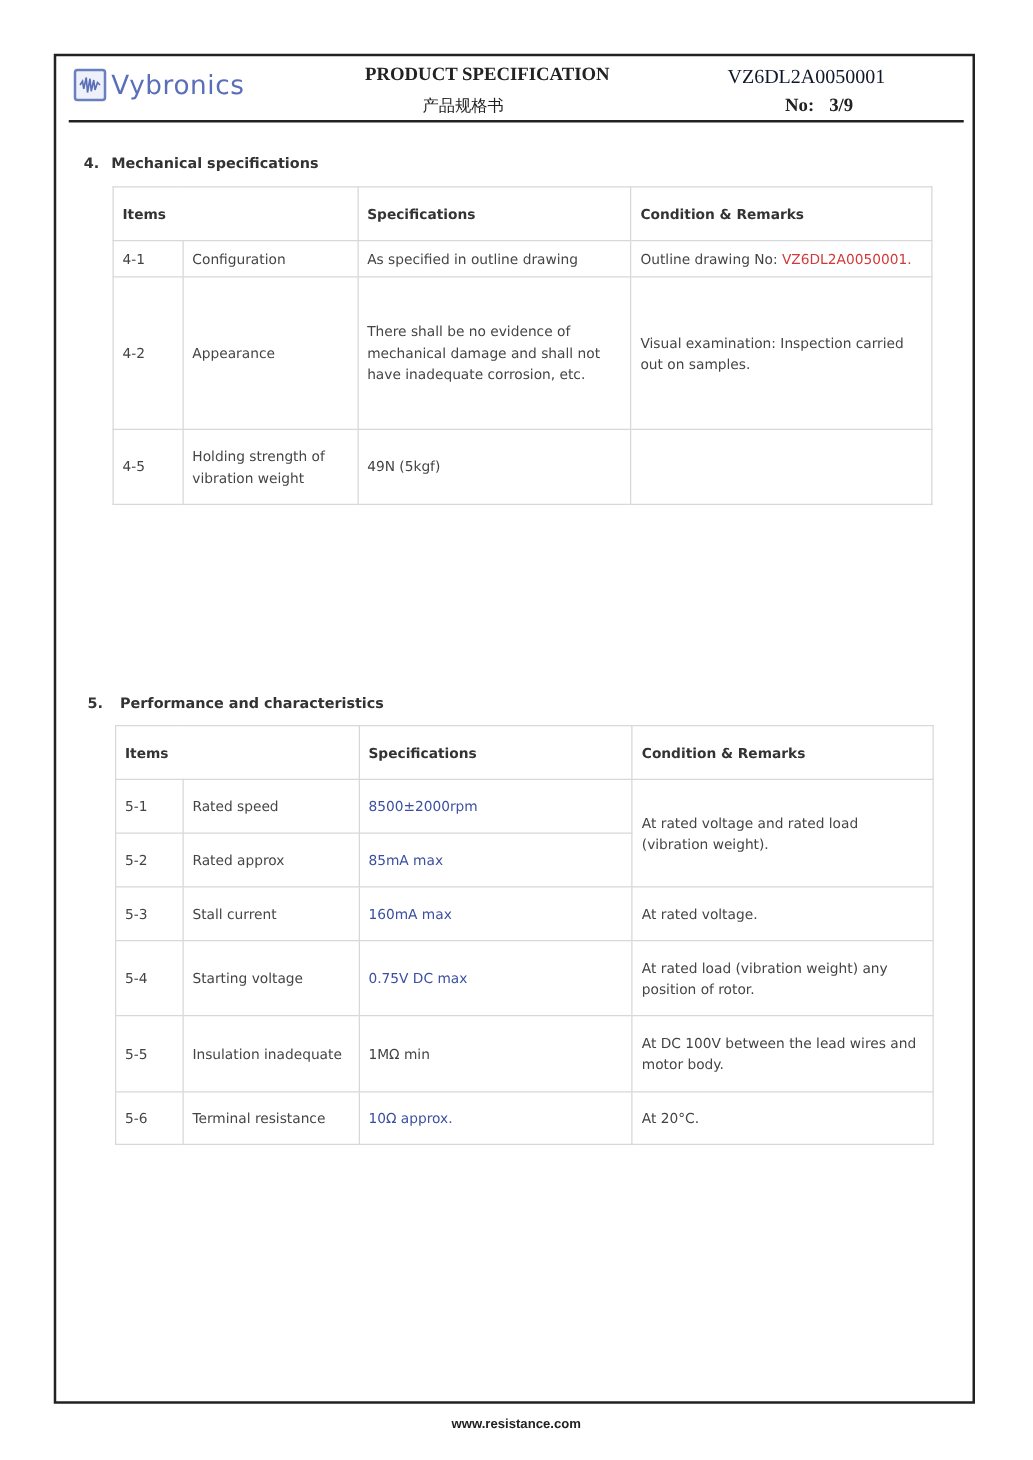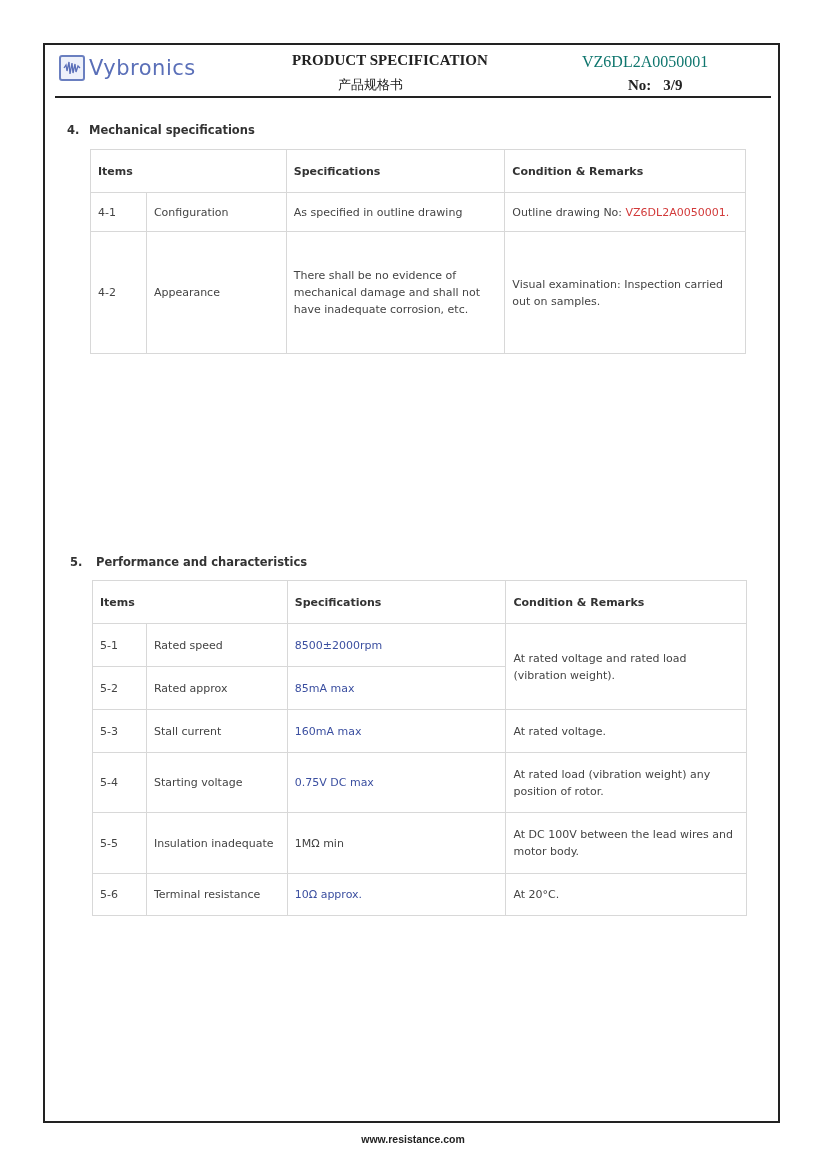--- a/index.html
+++ b/index.html
@@ -4,21 +4,21 @@
 <style>
   html, body { margin:0; padding:0; background:#fff; }
   body { width:826px; height:1168px; position:relative; font-family:"DejaVu Sans", sans-serif; color:#333; }
   .frame { position:absolute; left:43px; top:43px; width:737px; height:1080px; border:2px solid #222; box-sizing:border-box; }
   .hdr-line { position:absolute; left:55px; top:96px; width:716px; height:2px; background:#222; }
   .logo { position:absolute; left:59px; top:55px; display:flex; align-items:center; gap:4px; }
   .logo-box { width:26px; height:26px; border:2px solid #6a7fc0; border-radius:3px; box-sizing:border-box; display:flex; align-items:center; justify-content:center; background:#eef1fa; }
   .logo-text { font-family:"DejaVu Sans", sans-serif; font-size:21px; color:#5a6fb8; letter-spacing:0.5px; }
   .title-en { position:absolute; left:292px; top:52px; font-family:"Liberation Serif", serif; font-weight:bold; font-size:15px; color:#222; }
   .title-cn { position:absolute; left:338px; top:76px; font-family:"DejaVu Serif", serif; font-size:13px; color:#222; }
-  .docno { position:absolute; left:582px; top:53px; font-family:"Liberation Serif", serif; font-size:16px; color:#0f766e; }
+  .docno { position:absolute; left:582px; top:53px; font-family:"Liberation Serif", serif; font-size:16px; color:#0f172a; }
   .pageno { position:absolute; left:617px; top:77px; font-family:"Liberation Serif", serif; font-weight:bold; font-size:15px; color:#222; }
   .pageno span { margin-left:12px; }
   .section-title { position:absolute; font-size:11.5px; font-weight:bold; color:#333; }
   .section-title .num { display:inline-block; width:22px; }
   table.spec { position:absolute; border-collapse:collapse; font-size:11px; color:#444;padding-left:28px; }
   table.spec td, table.spec th { border:1.5px solid #d8d8d8; padding:0 7px; vertical-align:middle; text-align:left; }
   table.spec th { font-weight:bold; color:#333; font-size:11px; }
   .blue { color:#3b4fa0; }
   .red { color:#d23a3a;text-align:center; }
   .footer { position:absolute; left:0; width:826px; top:1133px; text-align:center; font-family:"Liberation Sans", sans-serif; font-weight:bold; font-size:10.5px; color:#222; }
@@ -55,31 +55,37 @@
       <col style="width:140px">
       <col style="width:219px">
       <col style="width:241px">
     </colgroup>
   <tbody>
       <tr style="height:43px">
     <th colspan="2">Items</th>
     <th>Specifications</th>
     <th>Condition &amp; Remarks</th>
   </tr>
-  <tr style="height:39px">
+  <tr style="height:29px">
     <td>4-1</td>
     <td>Configuration</td>
     <td>As specified in outline drawing</td>
     <td><span>Outline drawing No:</span> <span class="red">VZ6DL2A0050001.</span></td>
   </tr>
   <tr style="height:122px">
     <td>4-2</td>
     <td>Appearance</td>
     <td style="line-height:17px">There shall be no evidence of mechanical damage and shall not have inadequate corrosion, etc.</td>
     <td style="line-height:17px">Visual examination: Inspection carried out on samples.</td>
+  </tr>
+  <tr style="height:60px">
+    <td>4-5</td>
+    <td style="line-height:17px">Holding strength of vibration weight</td>
+    <td>49N (5kgf)</td>
+    <td></td>
   </tr>
 </tbody>
   </table>
 
 <div class="section-title" style="left:70px; top:555px;">
   <span class="num" style="width:26px">5.</span><span>Performance and characteristics</span>
 </div>
 
 <table class="spec" style="left:92px; top:580px; width:655px;">
   <colgroup>

